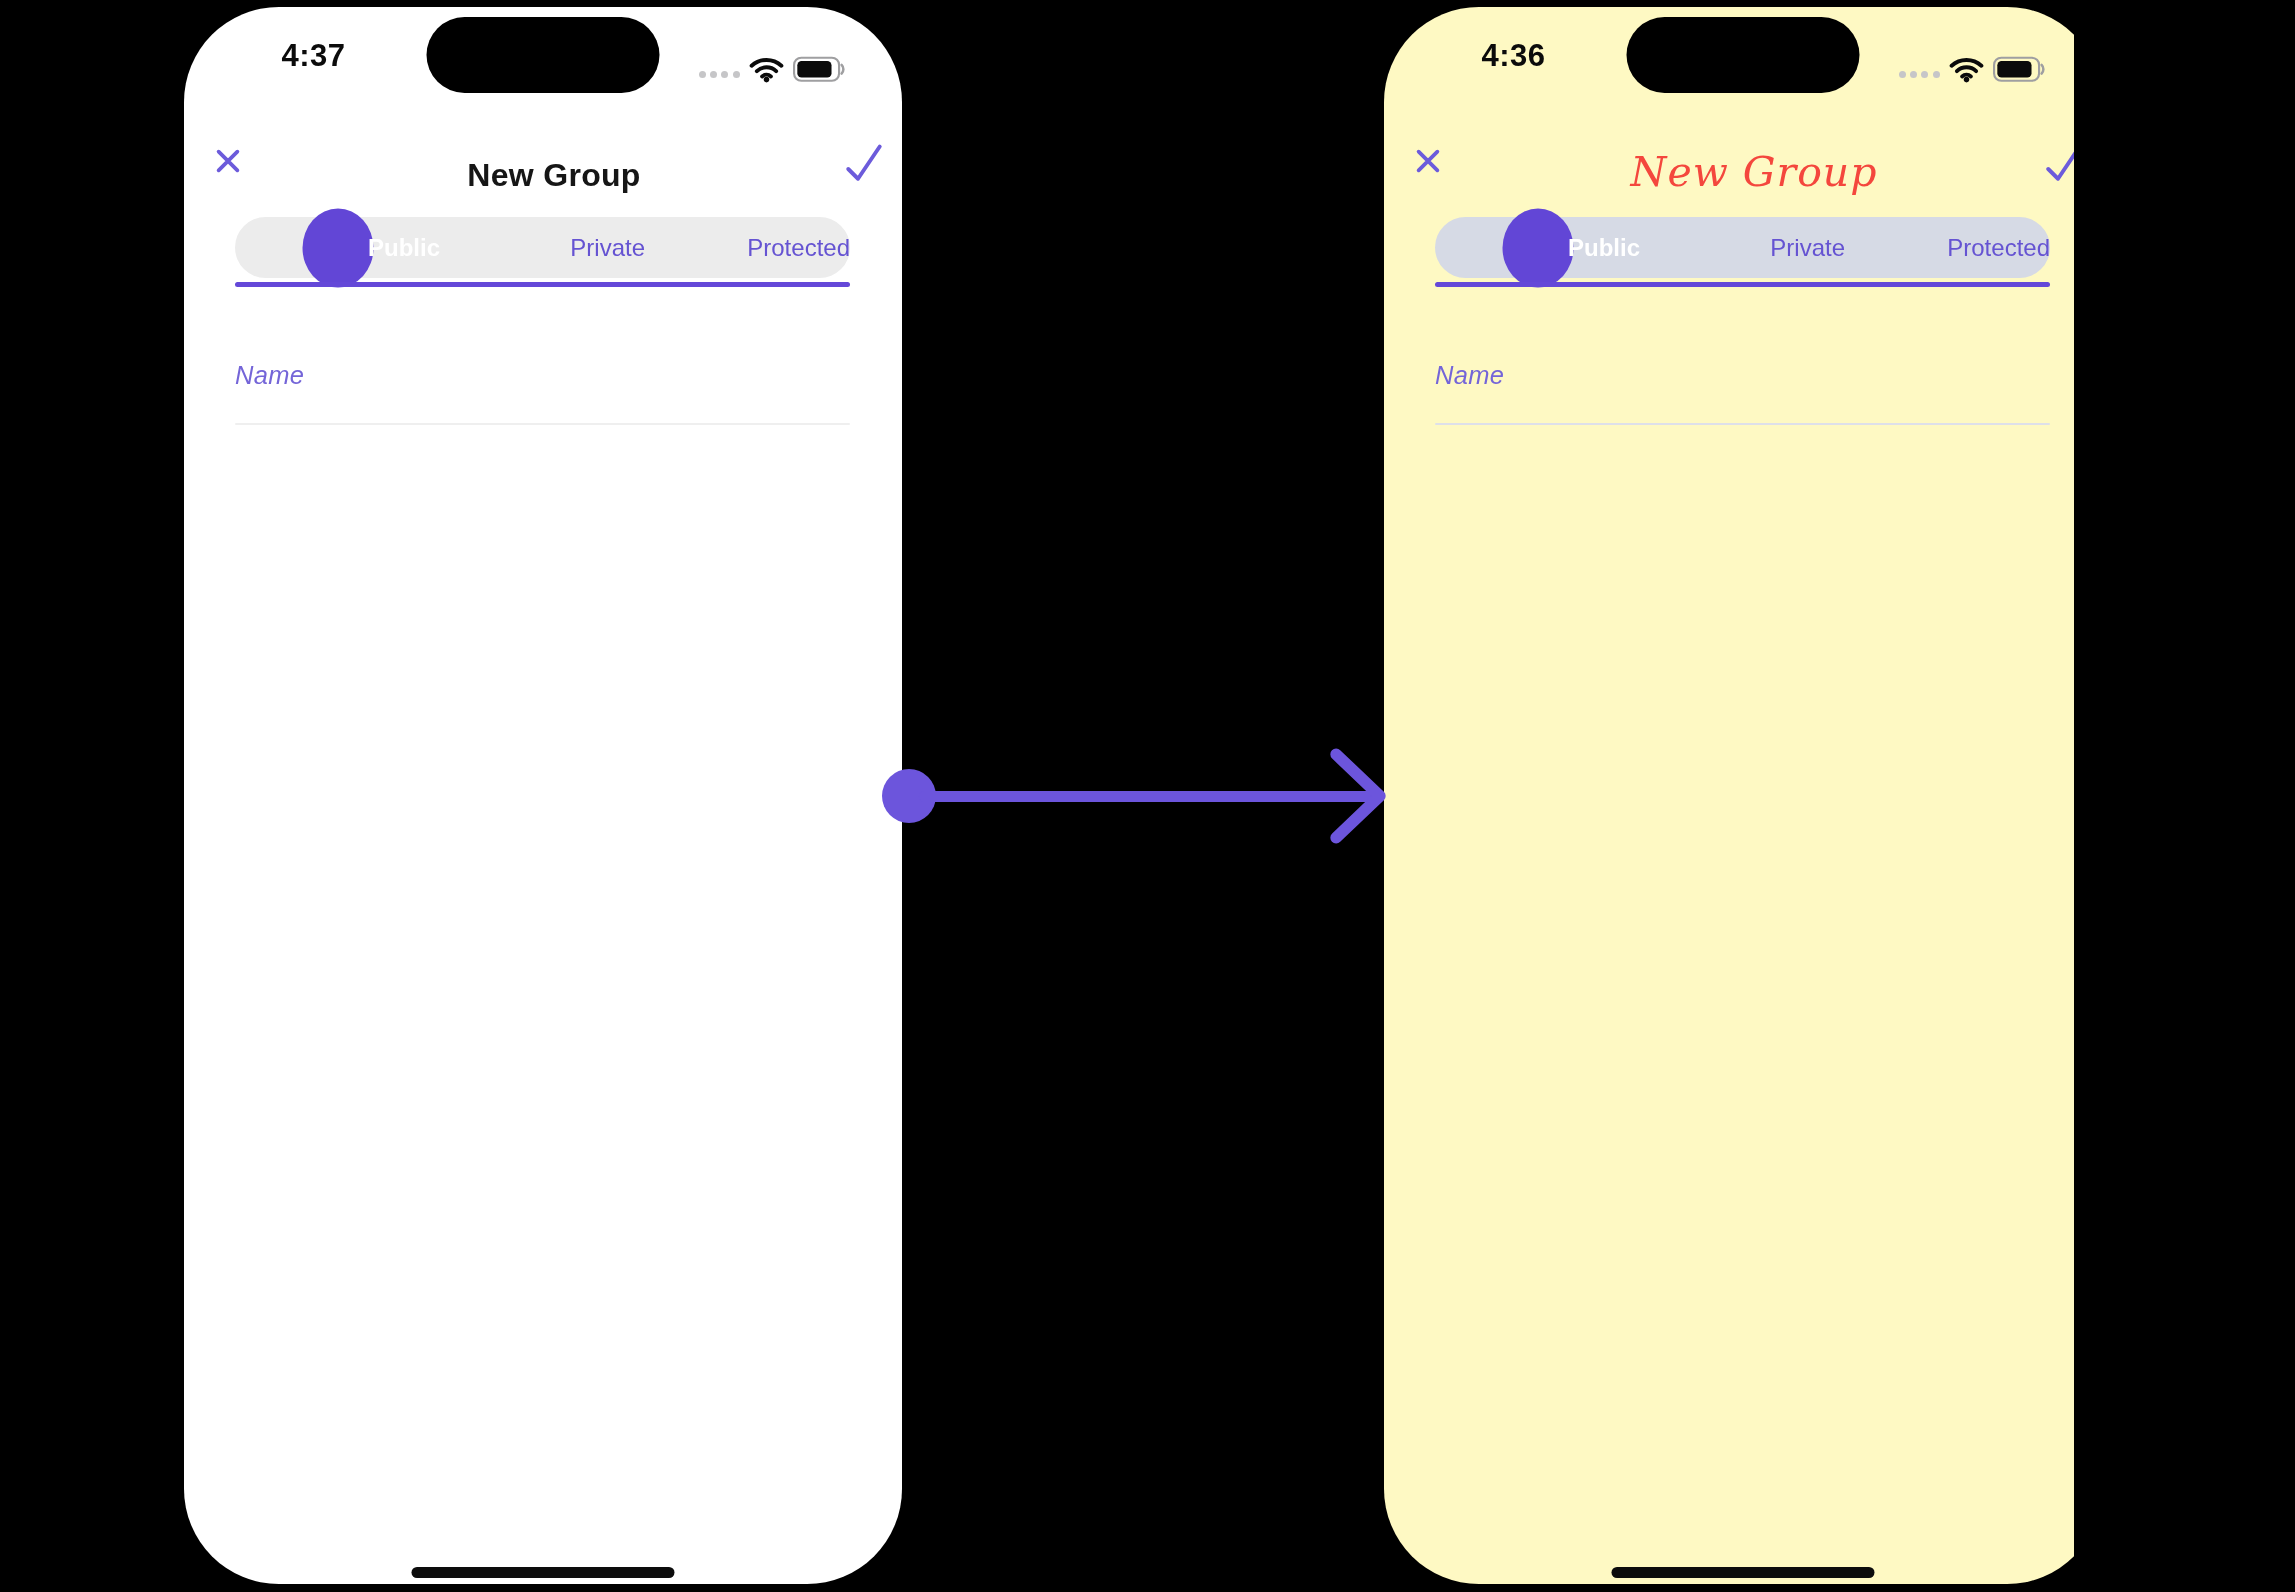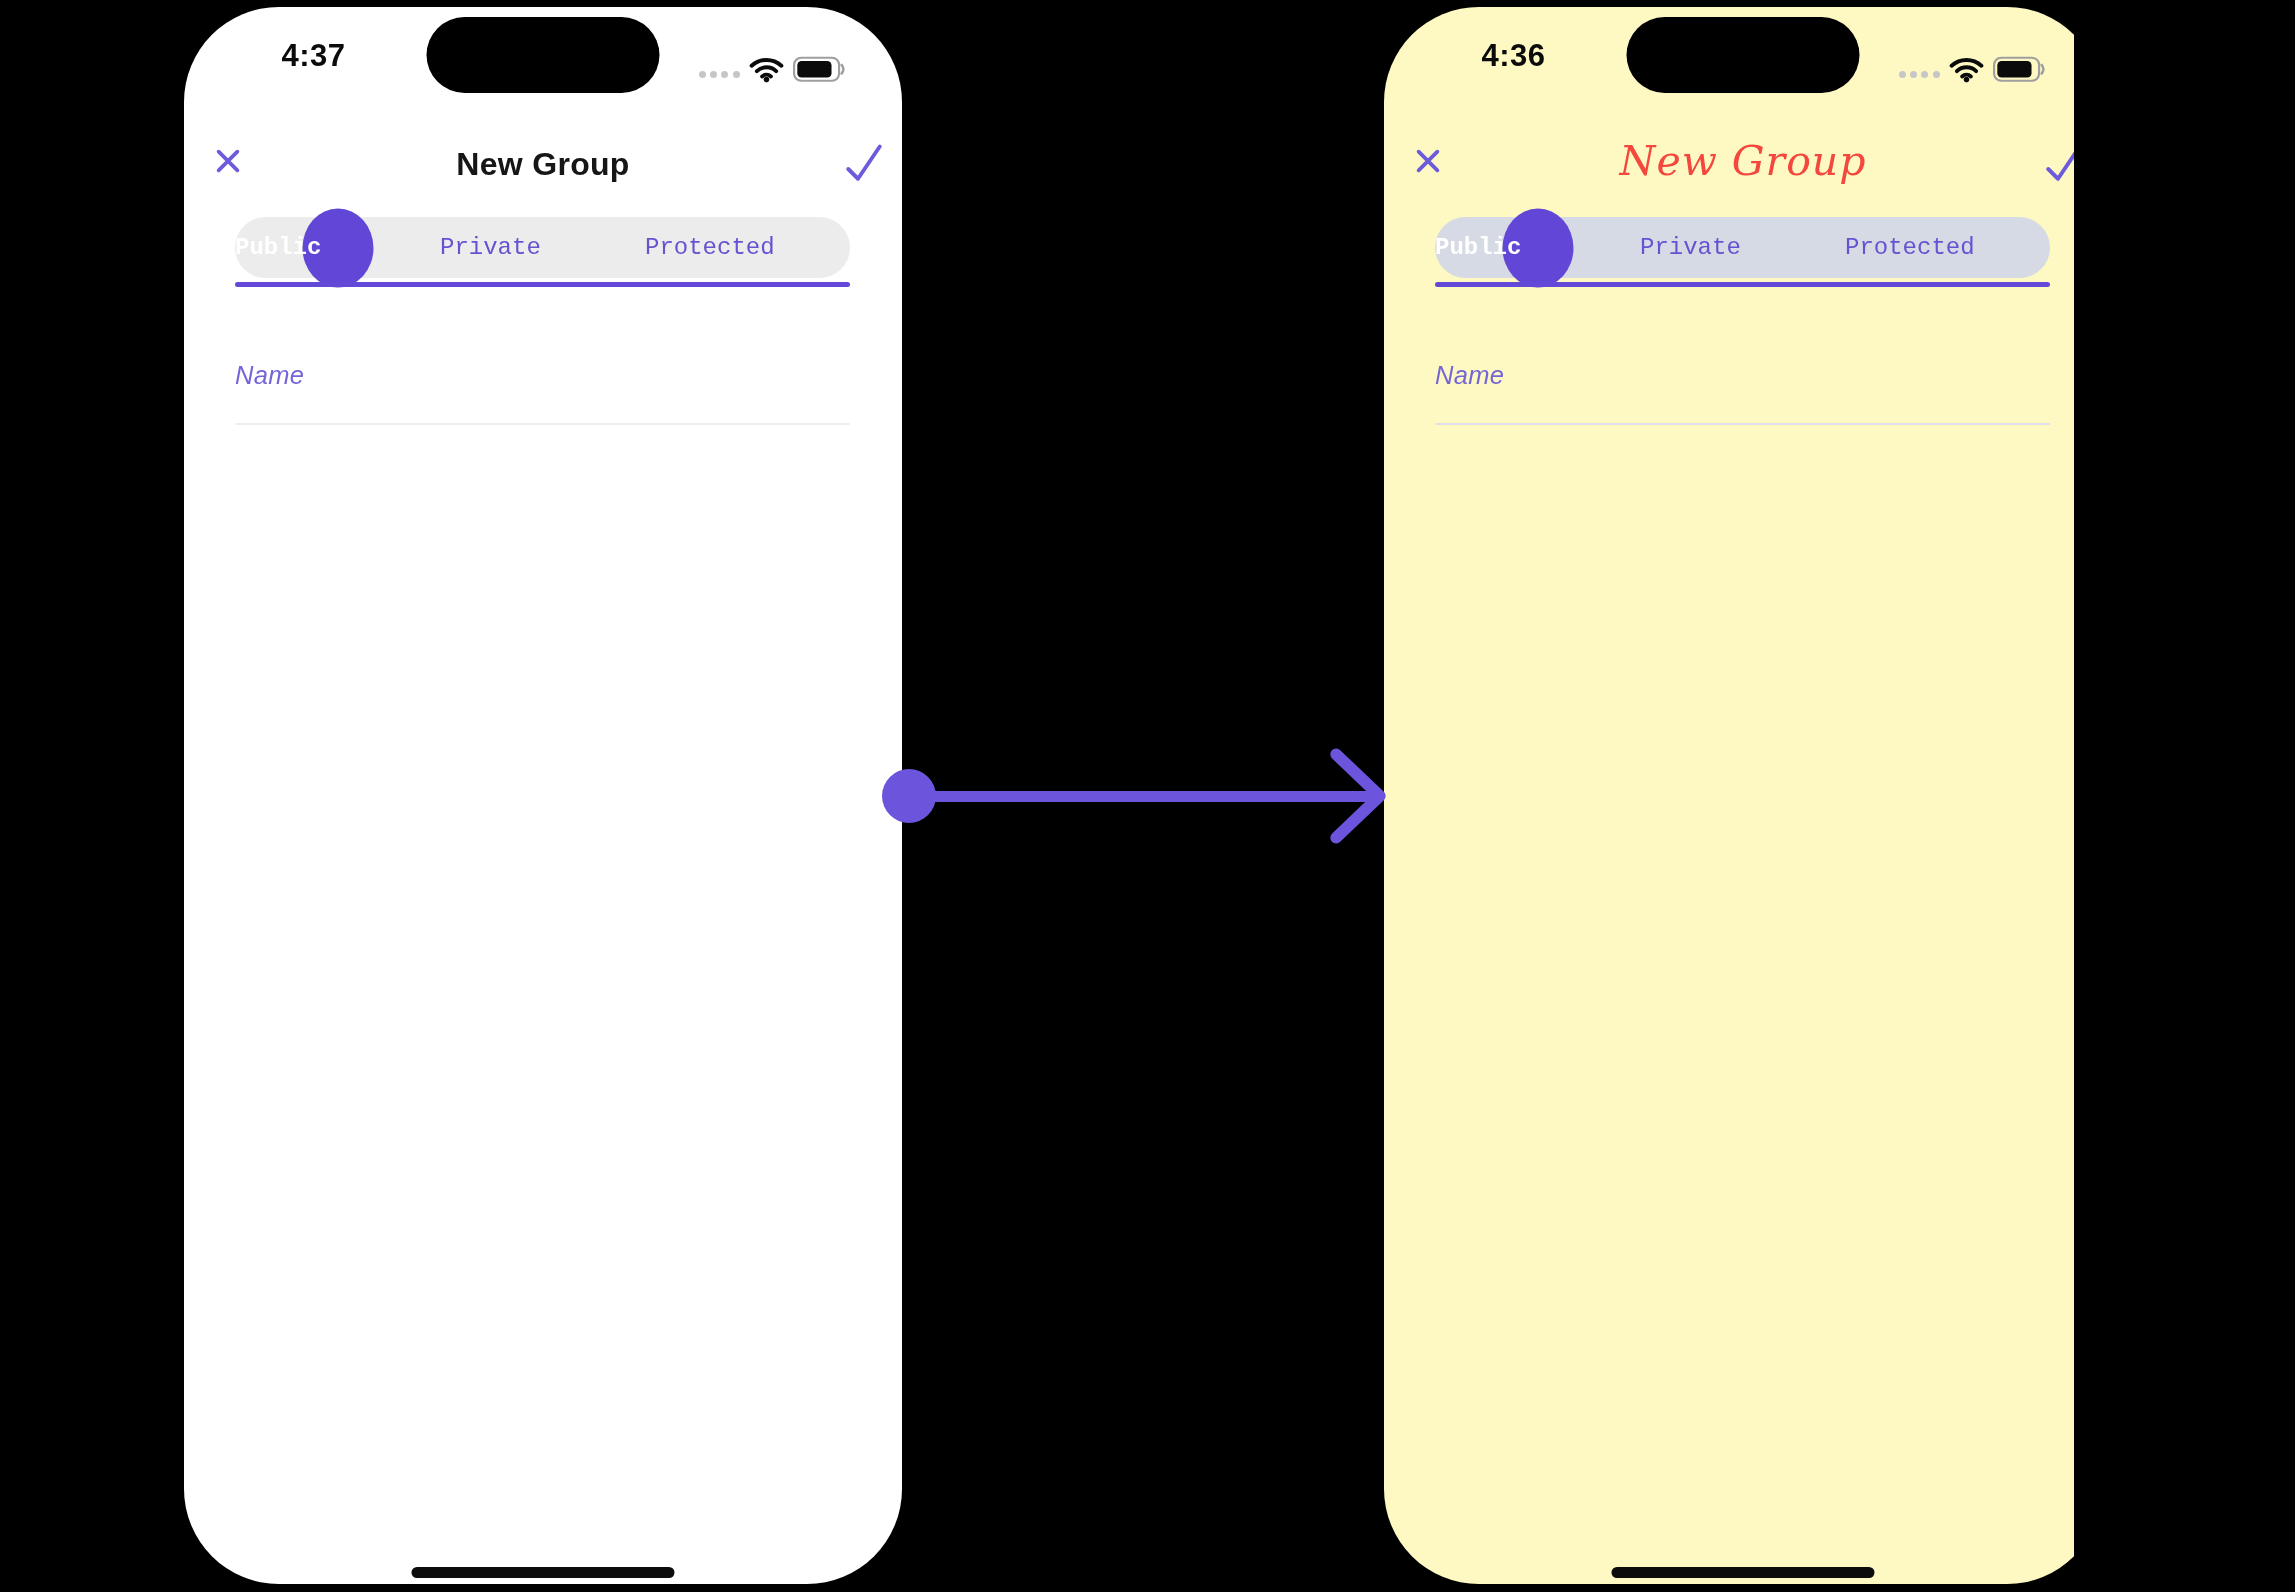--- a/index.html
+++ b/index.html
@@ -16,29 +16,29 @@
         font-size:31px;font-weight:700;color:#0b0b0b;letter-spacing:0.5px;}
   .island{position:absolute;left:50%;transform:translateX(-50%);top:10.2px;width:233px;height:76px;
           border-radius:39px;background:#000;}
   .sicons{position:absolute;top:47px;right:55px;display:flex;align-items:center;gap:9.2px;height:31px;}
   .cell-dots{display:flex;gap:4.1px;align-items:center;padding-top:9.2px;}
   .cell-dots i{width:7.1px;height:7.1px;border-radius:50%;background:#c6c6c8;display:block;}
 
   
   .close-btn{position:absolute;left:29px;top:139px;width:30px;height:30px;cursor:pointer;}
   .confirm-btn{position:absolute;left:659px;top:134px;width:42px;height:44px;cursor:pointer;}
-  .title{position:absolute;left:0;top:139px;width:100%;margin:0;text-align:center;
+  .title{position:absolute;left:0;top:139px;width:100%;margin:11px;text-align:center;
          font-size:32px;line-height:37px;font-weight:600;letter-spacing:0.3px;color:#161616;}
   .title.cursive{font-family:"DejaVu Serif",serif;font-style:italic;font-weight:500;
                  font-size:41px;line-height:45px;top:132px;letter-spacing:1px;}
 
   
   .segment{position:absolute;left:51px;top:210px;width:615px;height:61px;border-radius:31px;
            display:flex;}
-  .seg-item{position:relative;flex:1;display:flex;align-items:center;justify-content:flex-start;cursor:pointer;font-family:Liberation Mono, monospace;}
+  .seg-item{position:relative;flex:1;display:flex;align-items:center;justify-content:flex-end;cursor:pointer;}
   .seg-circle{position:absolute;left:50%;top:50%;transform:translate(-50%,-50%);
               width:71px;height:79px;border-radius:50%;background:#6246d6;}
   .seg-label{position:relative;z-index:2;font-size:24px;font-weight:500;color:#6553d2;}
   .seg-item.selected .seg-label{color:#ffffff;font-weight:600;}
   .seg-underline{position:absolute;left:51px;top:275px;width:615px;height:4.6px;border-radius:2.6px;
                  background:#6448d8;}
 
   
   .field{position:absolute;left:51px;top:354px;width:615px;height:64px;cursor:text;}
   .field-label{font-size:25.5px;font-weight:500;color:#7465d8;letter-spacing:0.3px;font-style:italic;}

